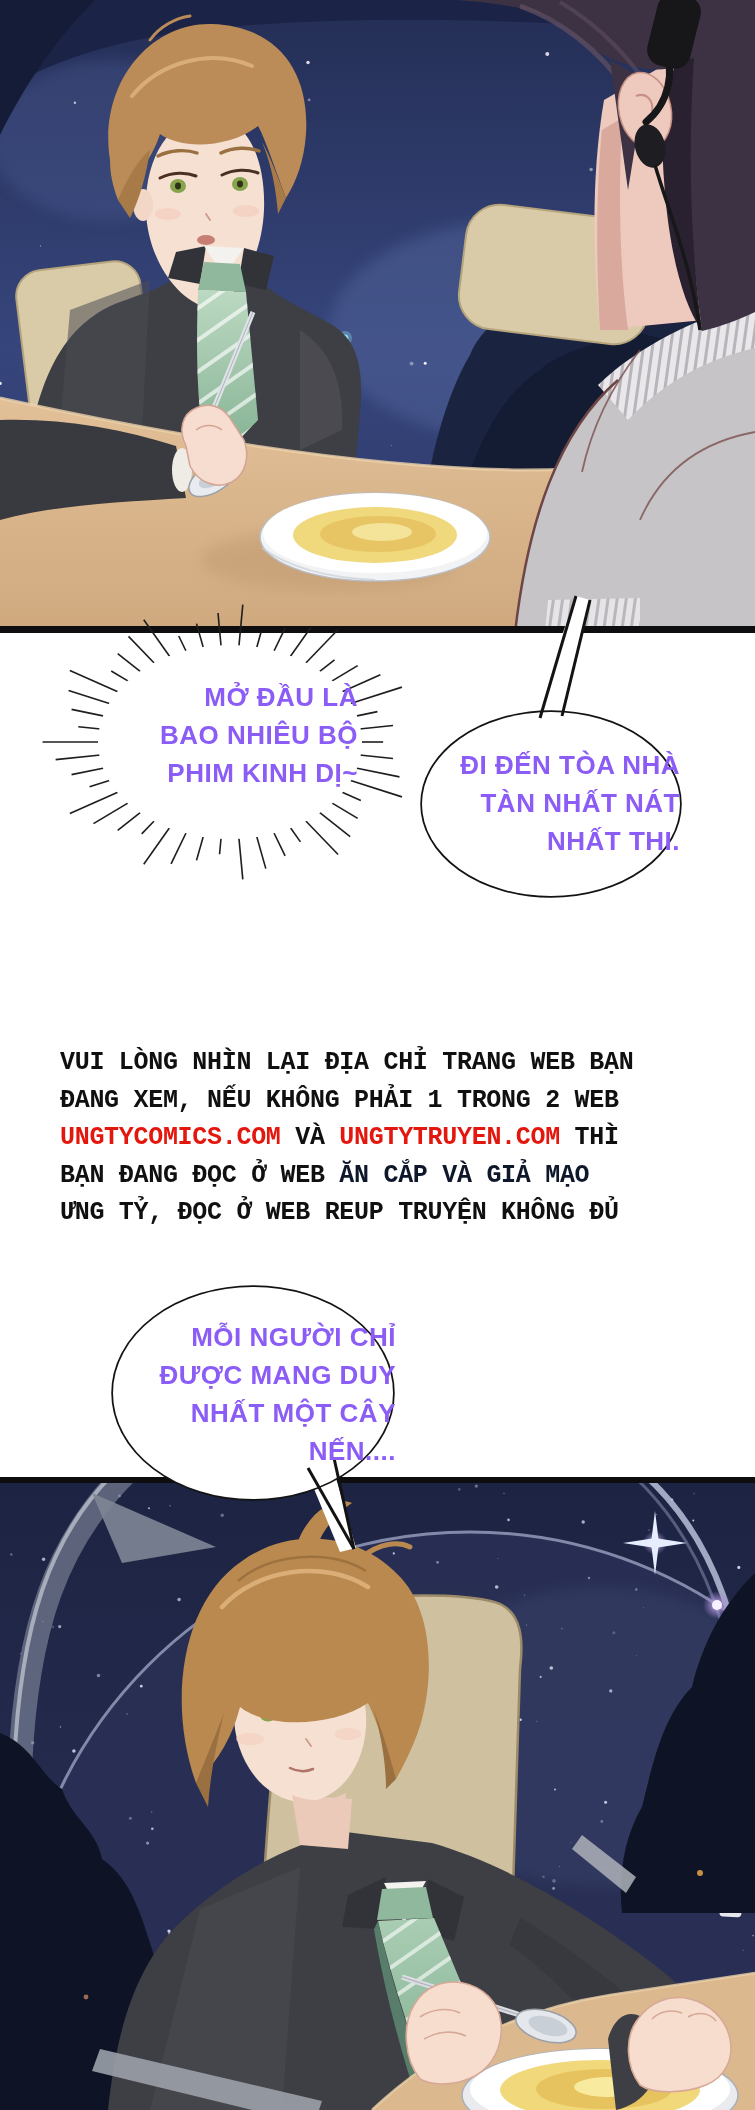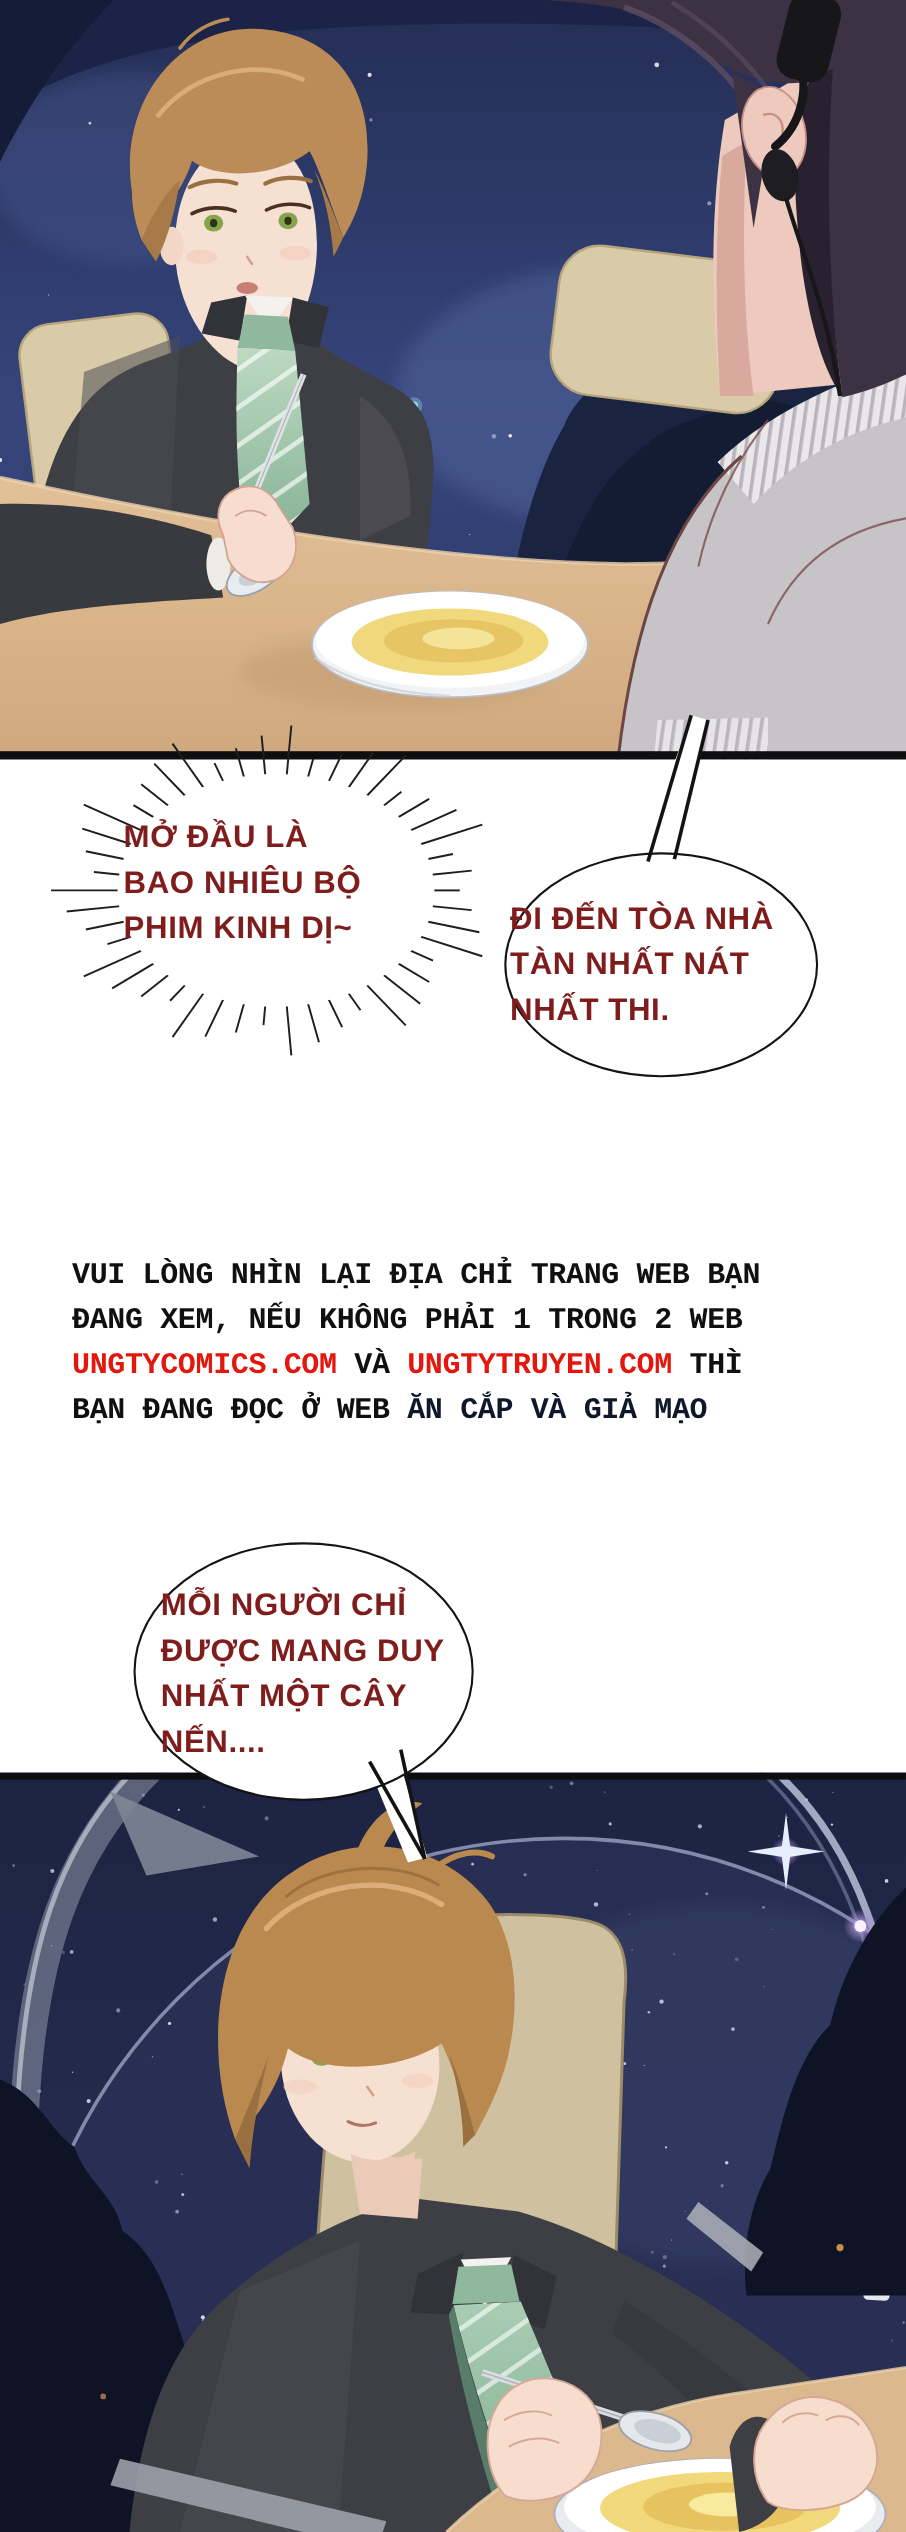--- a/index.html
+++ b/index.html
@@ -2,22 +2,22 @@
 <html><head>
 <meta charset="utf-8">
 <style>
   html,body{margin:0;padding:0;background:#ffffff;}
   .page{position:relative;width:755px;height:2110px;background:#ffffff;overflow:hidden;
         font-family:"Liberation Sans",sans-serif;}
   .panel{position:absolute;left:0;width:755px;display:block;}
   #panel-top{top:0;height:633px;}
   #panel-bottom{top:1477px;height:633px;}
   #bubble-layer{position:absolute;left:0;top:0;width:755px;height:2110px;pointer-events:none;}
-  .bubble-text{position:absolute;white-space:pre-line;text-align:left;font-weight:bold;
-               color:#7f1d1d;line-height:38px;font-size:26px;letter-spacing:.5px;}
+  .bubble-text{position:absolute;white-space:pre-line;text-align:right;font-weight:bold;
+               color:#8b5cf6;line-height:38px;font-size:26px;letter-spacing:.5px;}
   #burst-text{left:103px;top:678px;width:255px;}
   #right-text{left:425px;top:746px;width:255px;}
   #candle-text{left:134px;top:1318px;width:262px;}
   .notice{position:absolute;left:60px;top:1044px;width:640px;font-weight:bold;
           font-size:25px;line-height:37.5px;letter-spacing:-.3px;color:#101010;font-family:Liberation Mono, monospace;}
   .c-black{color:#101010}.c-red{color:#e3170d}.c-green{color:#0f172a}
 </style>
 </head>
 <body>
 
@@ -561,15 +561,16 @@
   <div id="candle-text" class="bubble-text">MỖI NGƯỜI CHỈ
 ĐƯỢC MANG DUY
 NHẤT MỘT CÂY
 NẾN....</div>
 
   <div class="notice">
     <div><span class="c-black">VUI LÒNG NHÌN LẠI ĐỊA CHỈ TRANG WEB BẠN</span></div>
     <div><span class="c-black">ĐANG XEM, NẾU KHÔNG PHẢI 1 TRONG 2 WEB</span></div>
     <div><span class="c-red">UNGTYCOMICS.COM</span><span class="c-black"> VÀ </span><span class="c-red">UNGTYTRUYEN.COM</span><span class="c-black"> THÌ</span></div>
     <div><span class="c-black">BẠN ĐANG ĐỌC Ở WEB </span><span class="c-green">ĂN CẮP VÀ GIẢ MẠO</span></div>
+    <div><span class="c-black">ƯNG TỶ, ĐỌC Ở WEB REUP TRUYỆN KHÔNG ĐỦ</span></div>
   </div>
 
 </div>
 
 </body></html>

